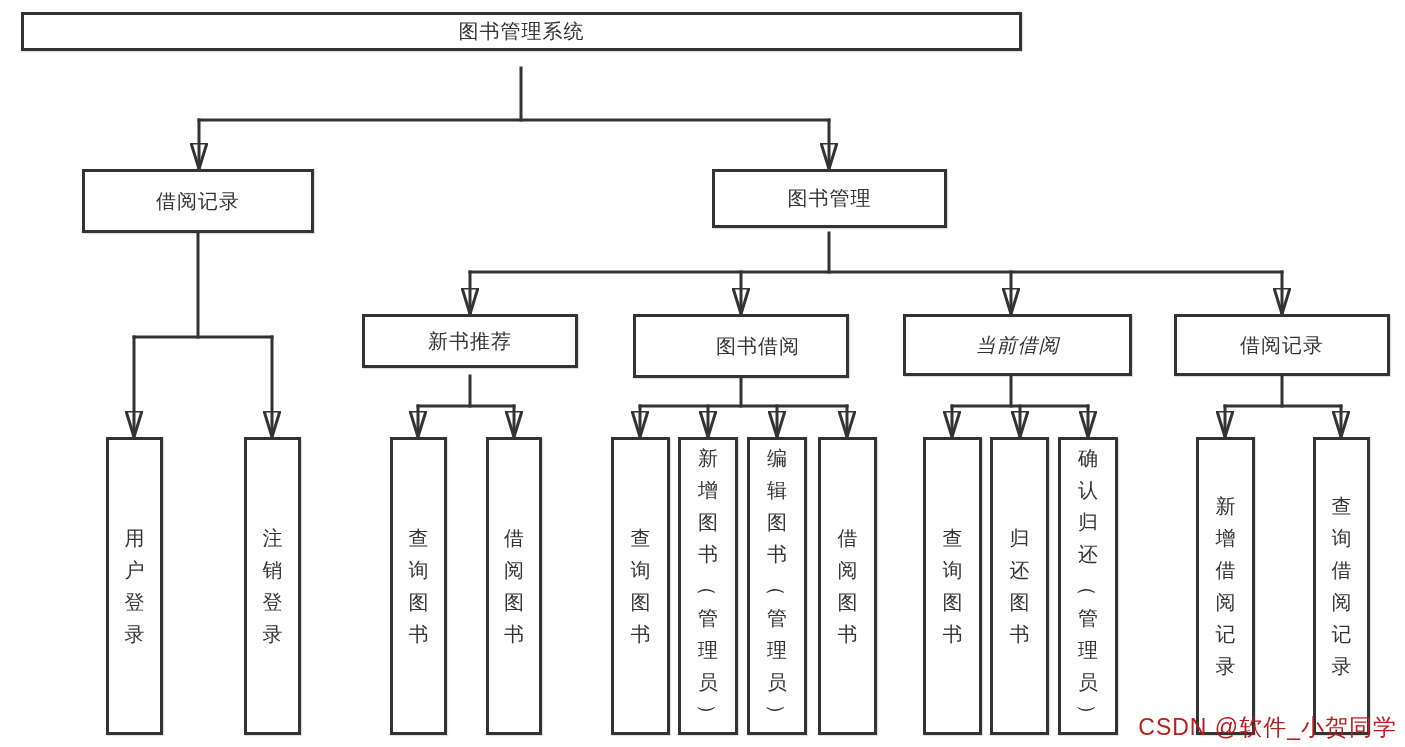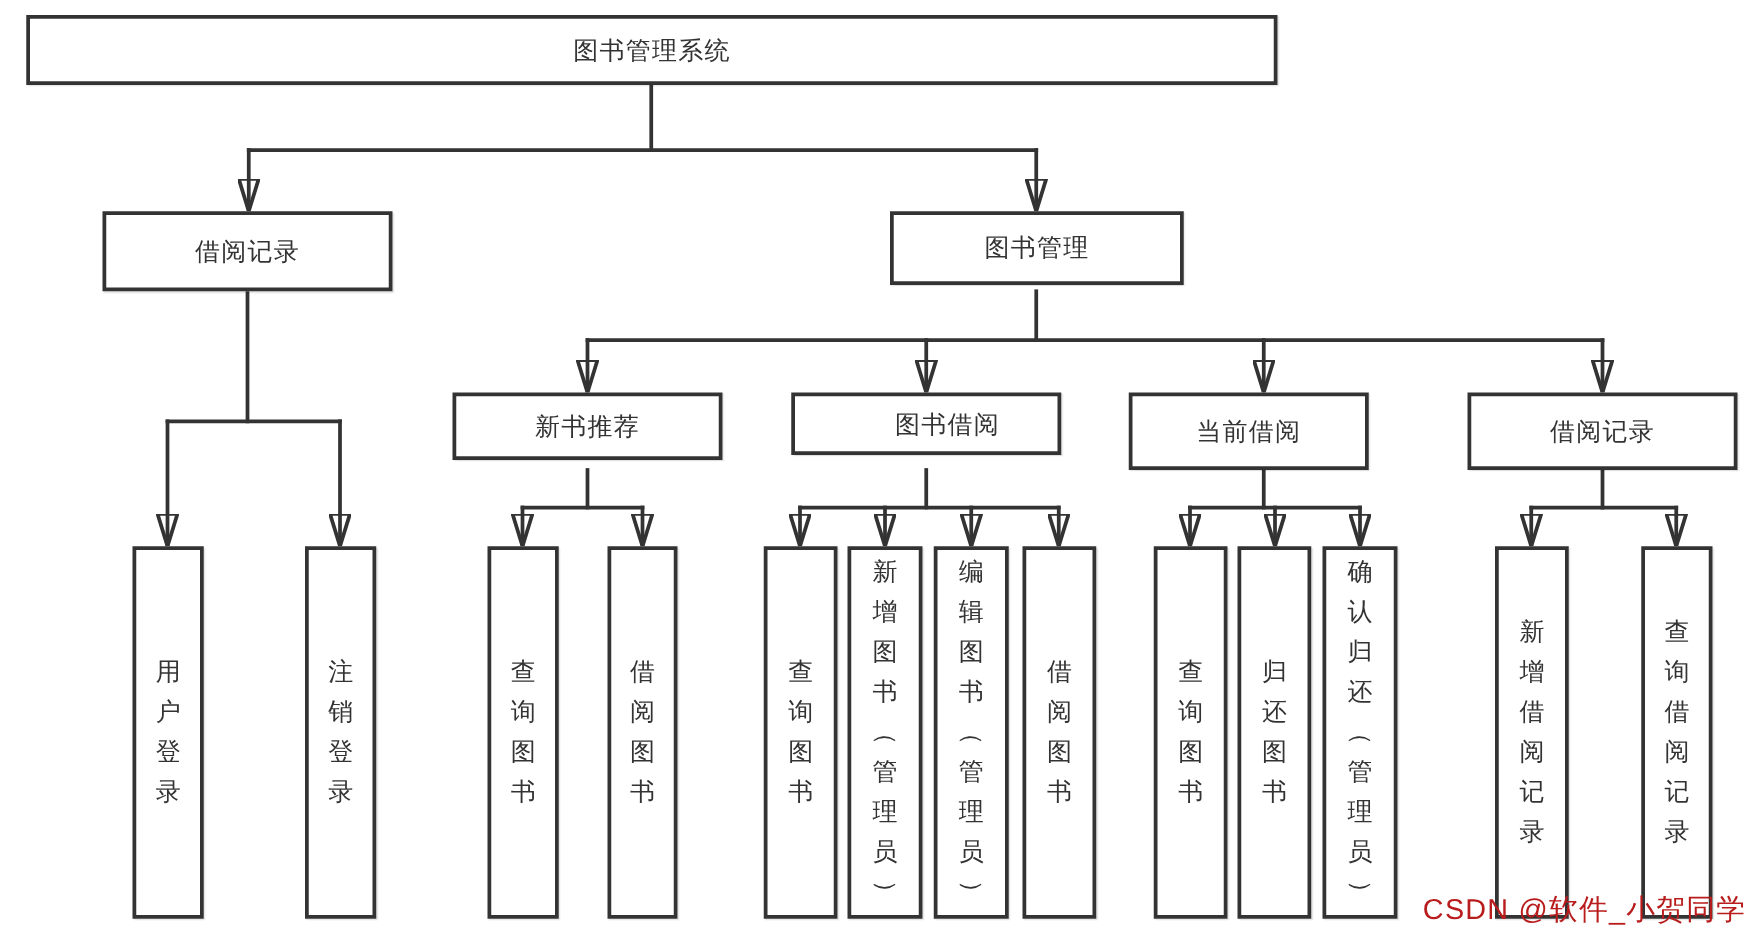--- a/index.html
+++ b/index.html
@@ -115,28 +115,28 @@
     </g>
 
     <g>
       <path d="M1282 376 V406"></path>
       <path d="M1225 406 H1341"></path>
       <path d="M1225 406 V437" marker-end="url(#arr)"></path>
       <path d="M1341 406 V437" marker-end="url(#arr)"></path>
     </g>
   </svg>
 
-  <div class="node hnode" style="left:21px; top:12px; width:1001px; height:56px;">图书管理系统</div>
+  <div class="node hnode" style="left:21px; top:12px; width:1001px; height:39px;">图书管理系统</div>
 
   <div class="node hnode" style="left:82px; top:169px; width:232px; height:64px;">借阅记录</div>
   <div class="node hnode" style="left:712px; top:169px; width:235px; height:59px;">图书管理</div>
 
   <div class="node hnode" style="left:362px; top:314px; width:216px; height:54px;">新书推荐</div>
-  <div class="node hnode" style="left:633px; top:314px; width:216px; height:50px;padding-left:34px;">图书借阅</div>
-  <div class="node hnode" style="left:903px; top:314px; width:192px; height:62px;">当前借阅</div>
+  <div class="node hnode" style="left:633px; top:314px; width:216px; height:64px;padding-left:34px;">图书借阅</div>
+  <div class="node hnode" style="left:903px; top:314px; width:229px; height:62px;font-style:italic;">当前借阅</div>
   <div class="node hnode" style="left:1174px; top:314px; width:216px; height:62px;">借阅记录</div>
 
   <div class="node vnode" style="left:106px; top:437px; width:57px; height:298px;">
       <span>用</span>
       <span>户</span>
       <span>登</span>
       <span>录</span>
     </div>
   <div class="node vnode" style="left:244px; top:437px; width:57px; height:298px;">
       <span>注</span>

